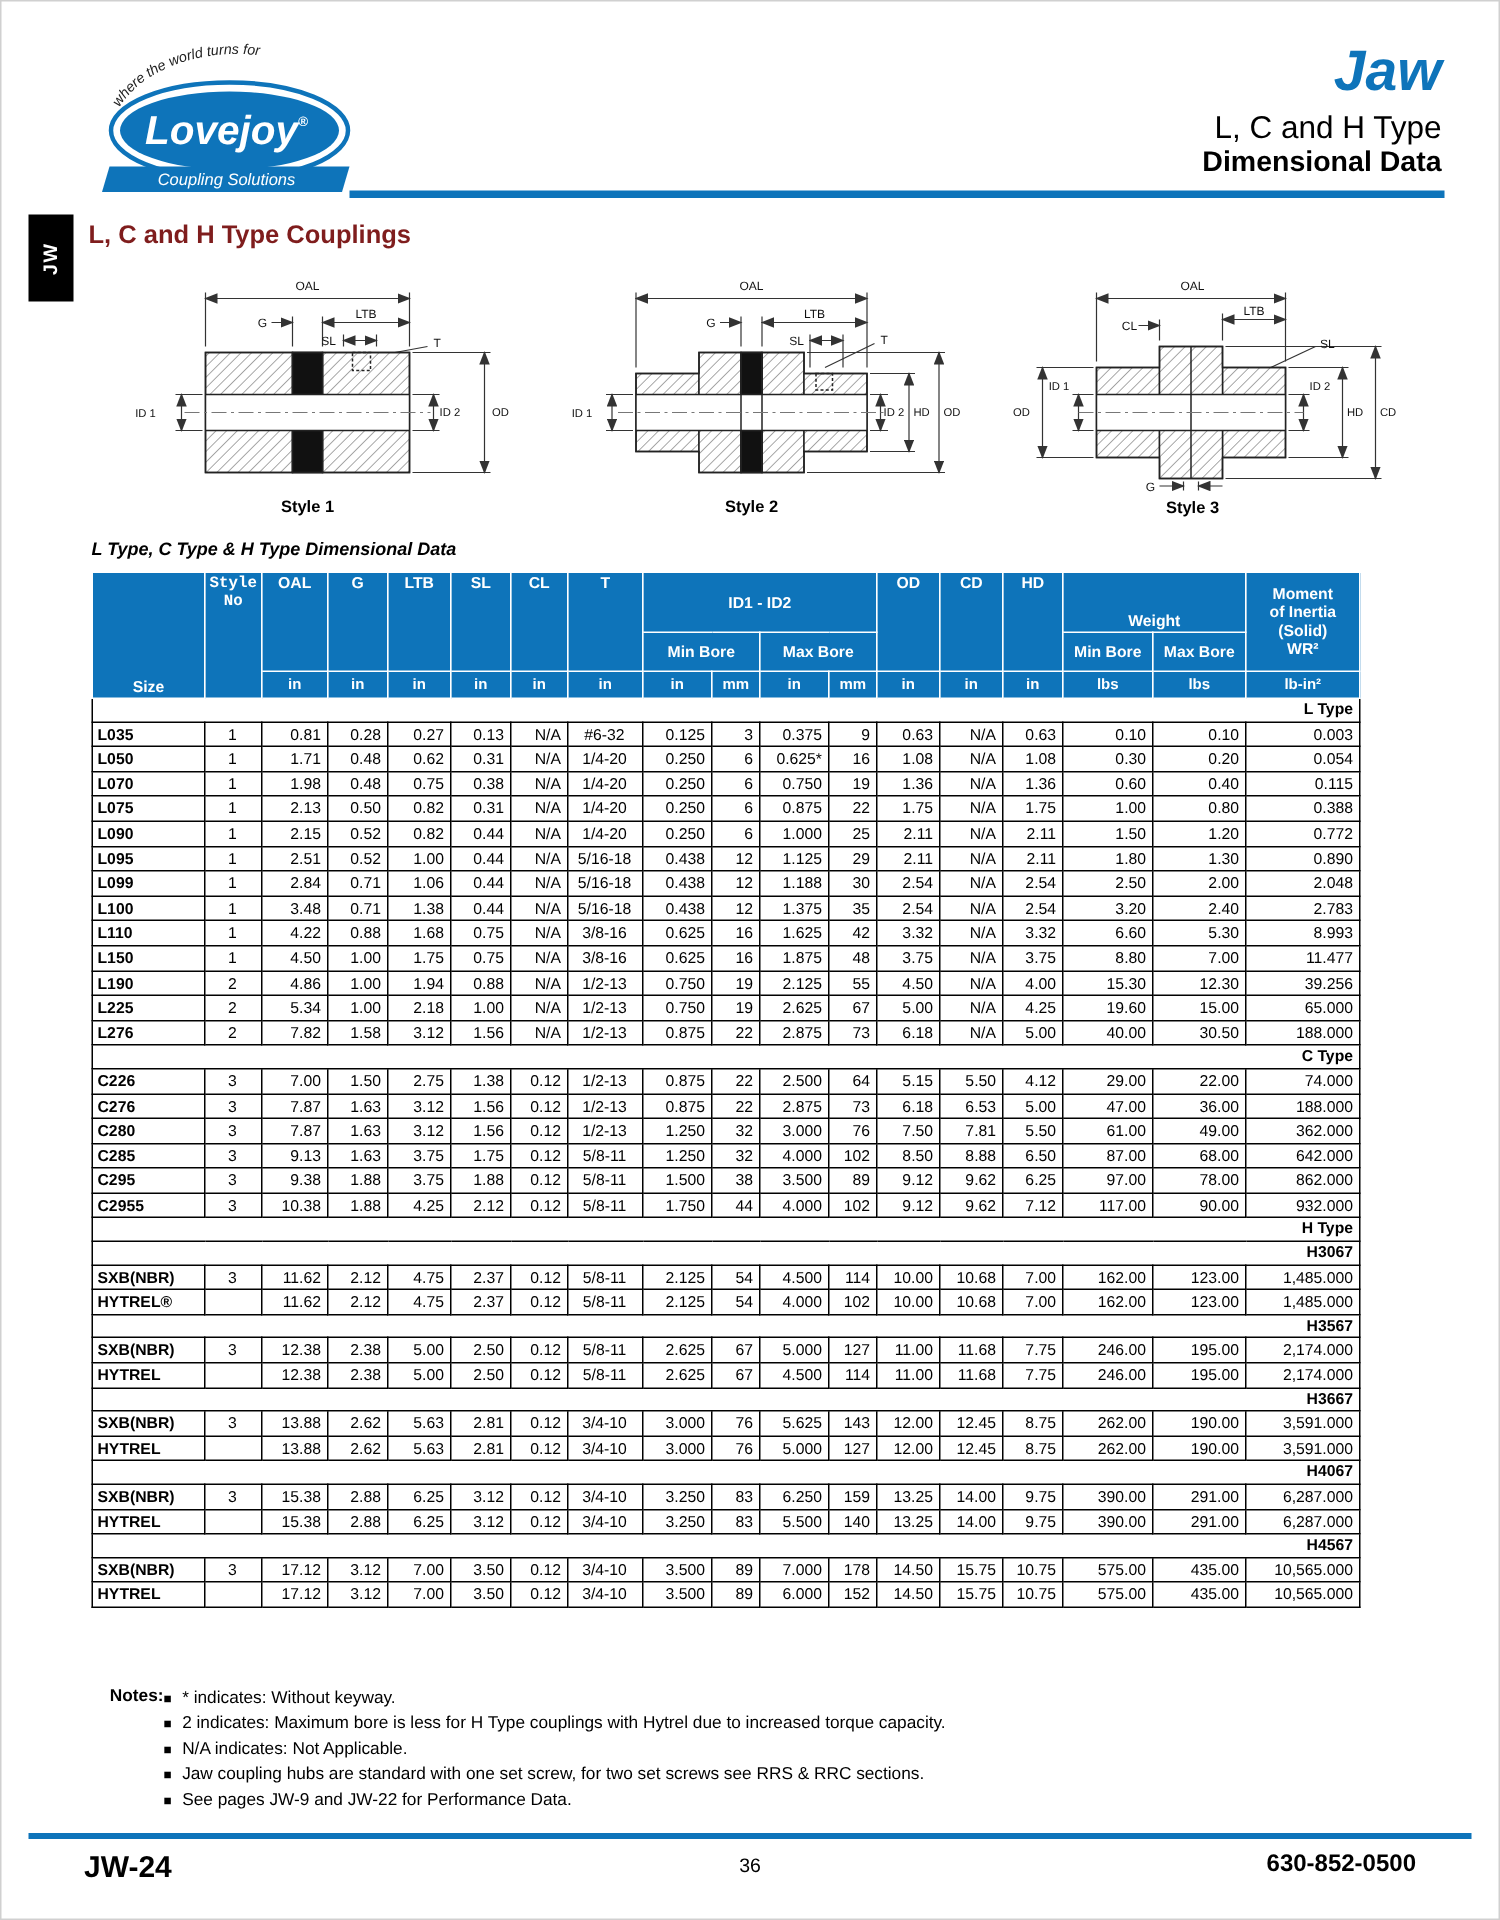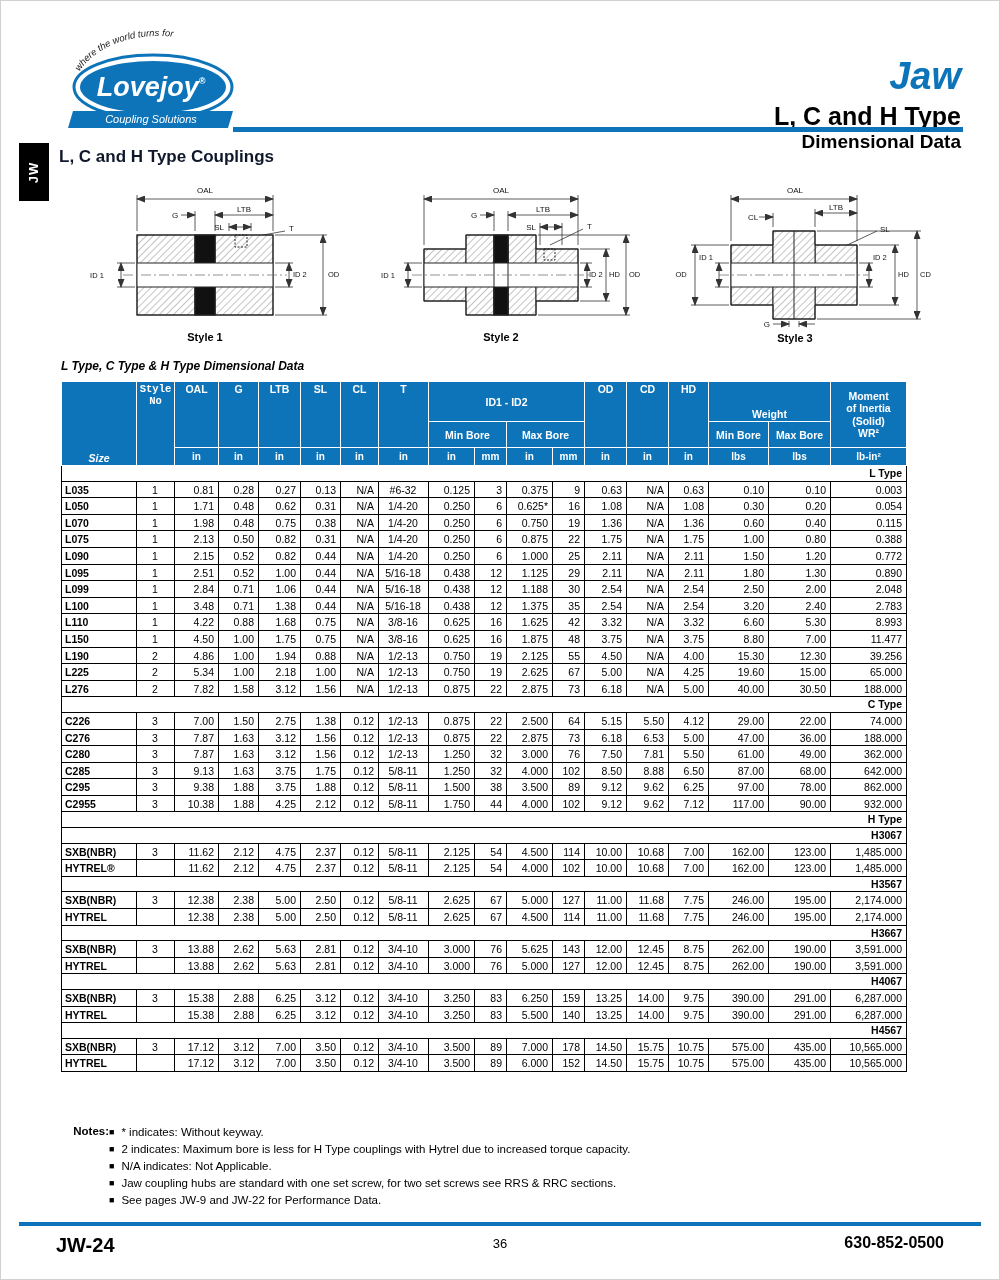--- a/index.html
+++ b/index.html
@@ -3,45 +3,45 @@
 <meta charset="utf-8">
 <style>
   * { margin:0; padding:0; box-sizing:border-box; }
   html,body { background:#e8e8e8; font-family:"Liberation Sans", sans-serif; }
   .page { position:relative; width:1000px; height:1280px; background:#fff; margin:0 auto;
           border:1px solid #d0d0d0; overflow:hidden; color:#000; }
 
   
   .logo-block { position:absolute; left:50px; top:22px; width:215px; height:112px; }
   .head-right { position:absolute; top:28px; right:38px; text-align:right; }
-  .product-name { font-size:38px; font-weight:bold; font-style:italic; color:#0e74ba; line-height:1;margin-top:28px; }
-  .head-sub1 { font-size:25px; font-weight:bold; margin-top:6px; line-height:1.2; }
+  .product-name { font-size:38px; font-weight:bold; font-style:italic; color:#0e74ba; line-height:1; }
+  .head-sub1 { font-size:21px; font-weight:normal; margin-top:6px; line-height:1.2; }
   .head-sub2 { font-size:19px; font-weight:bold; line-height:1.2; }
   .head-rule { position:absolute; top:126px; left:232px; right:36px; height:5px; background:#0e74ba; }
 
   .jw-tab { position:absolute; left:18px; top:142px; width:30px; height:58px; background:#000;
             display:flex; align-items:center; justify-content:center; }
   .jw-tab span { transform:rotate(-90deg); color:#fff; font-weight:bold; font-size:13px; letter-spacing:1px; }
 
-  .section-title { position:absolute; left:58px; top:146px; color:#0f172a; font-size:17px; font-weight:bold; }
+  .section-title { position:absolute; left:58px; top:146px; color:#7f1d1d; font-size:17px; font-weight:bold; }
 
   
   .diagrams { position:absolute; left:78px; top:174px; width:860px; display:flex; justify-content:space-between; }
   svg text { font-family:"Liberation Sans", sans-serif; }
 
   
   .table-title { position:absolute; left:60px; top:358px; font-size:12px; font-weight:bold; font-style:italic; }
   table.dim { position:absolute; left:60px; top:380px; width:845px; border-collapse:collapse;
               table-layout:fixed; font-size:10.5px; }
   table.dim th { background:#0e74ba; color:#fff; font-weight:bold; border:1px solid #fff;
                  padding:1px 2px; font-size:10.5px; text-align:center; }
   table.dim thead tr:nth-child(1) th { height:40px; }
   table.dim thead tr:nth-child(2) th { height:26px; }
   table.dim thead tr.units th { height:18px; font-size:10px; }
-  th.h-size { vertical-align:bottom; text-align:left; padding:2px 4px;font-style:italic; }
+  th.h-size { vertical-align:bottom; text-align:left; padding:2px 4px; }
   th.h-style { vertical-align:top; padding-top:14px;font-family:Liberation Mono, monospace; }
   th.h-dim { vertical-align:top; padding-top:16px; }
   th.h-weight { vertical-align:bottom; padding-bottom:2px; }
   th.h-moment { vertical-align:middle; font-size:9.5px; line-height:1.15; }
   .pre { white-space:pre-line; }
   table.dim td { border:1px solid #000; padding:2px 4px 1px 3px; line-height:1.2;
                  text-align:right; background:#fff; }
   table.dim td.col0 { text-align:left; font-weight:bold; }
   table.dim td.col1, table.dim td.col7 { text-align:center; }
   table.dim tr.sec td { text-align:right; font-weight:bold; padding:1px 4px; }

